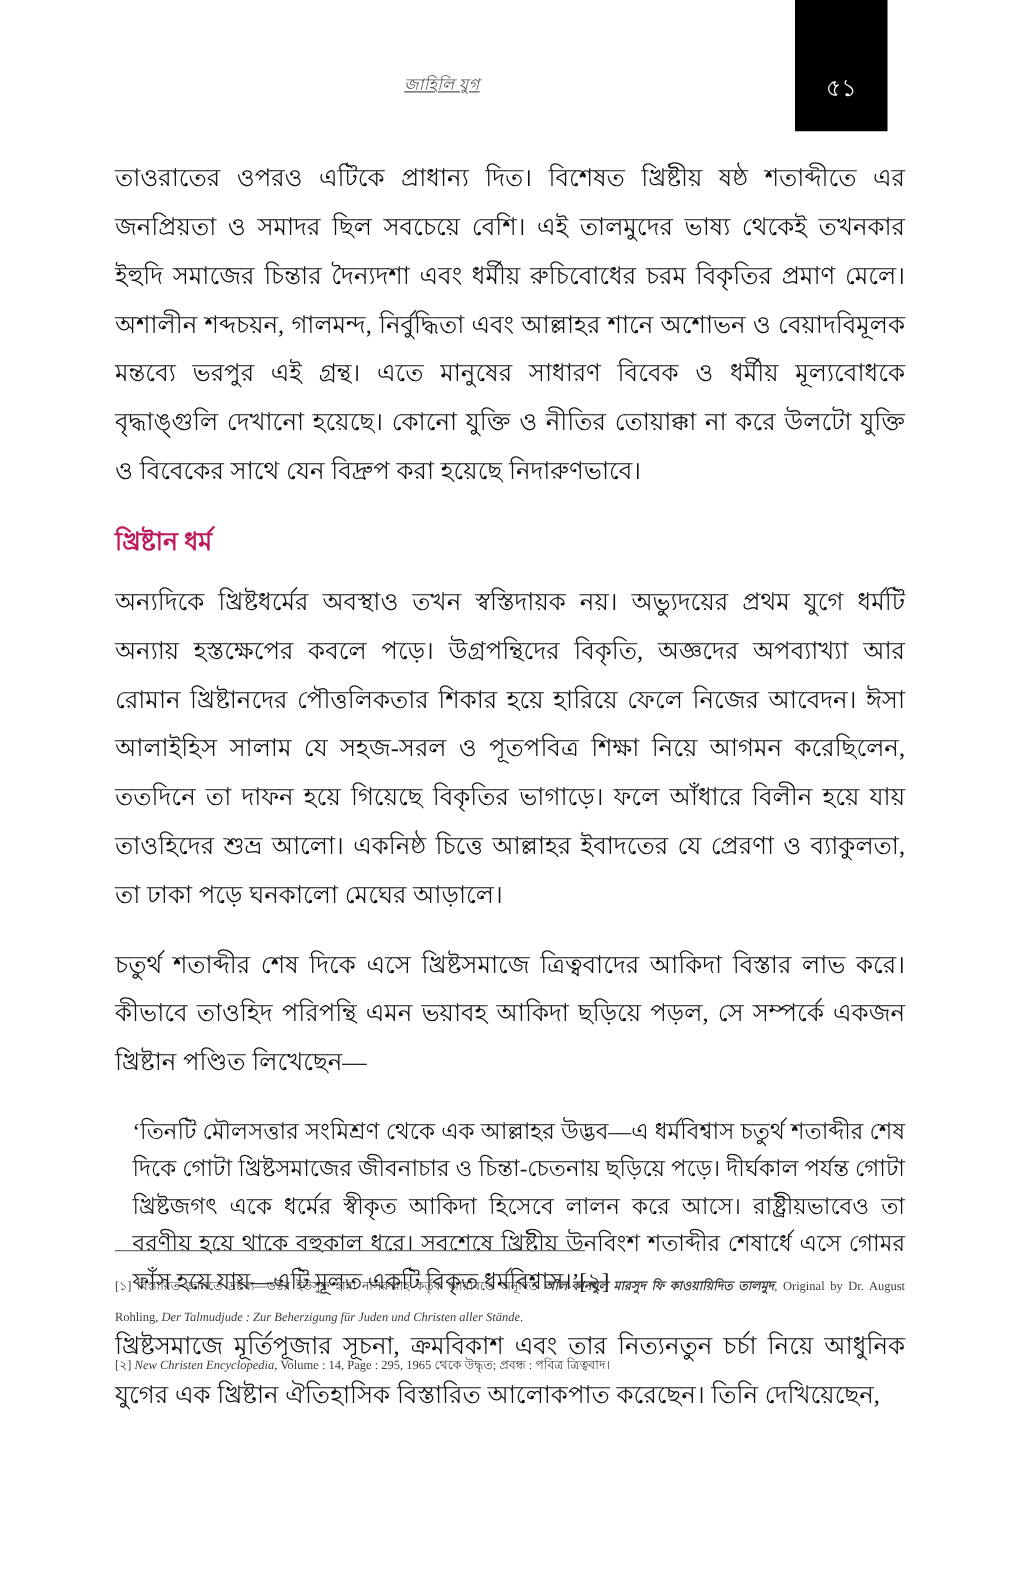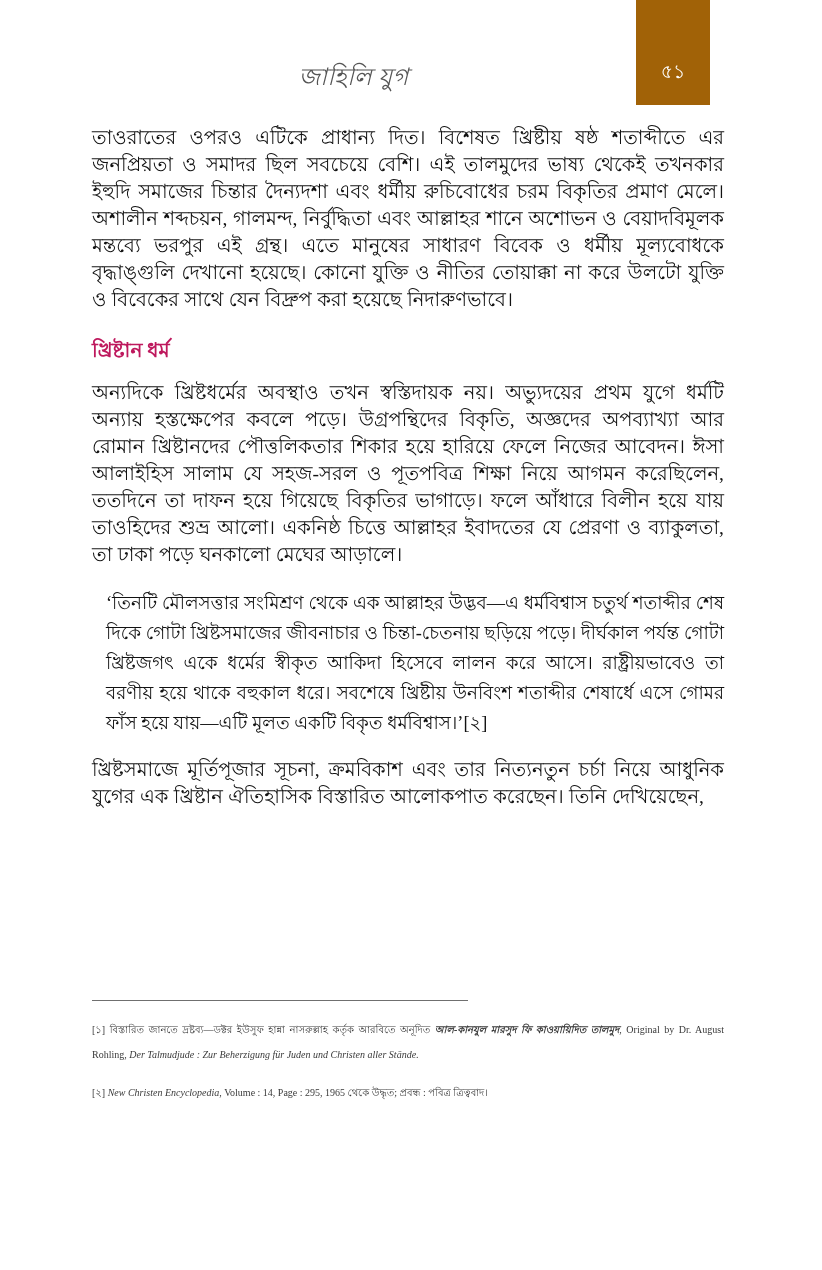--- a/index.html
+++ b/index.html
@@ -31,31 +31,32 @@
     width: 822px;
     height: 108px;
   }
   .header-title {
     position: absolute;
     left: 0;
     top: 58px;
     width: 707px;
     text-align: center;
     font-style: italic;
-    font-size: 24px;
+    font-size: 13px;
     color: #555555;
     letter-spacing: 0.3px;
+    text-decoration: underline;
   }
   .page-number-box {
     position: absolute;
     left: 636px;
     top: 0;
     width: 74px;
     height: 105px;
-    background: #a16207;
+    background: #000000;
   }
   .page-number {
     position: absolute;
     left: 0;
     right: 0;
     top: 62px;
     text-align: center;
     color: #ffffff;
     font-size: 19px;
     line-height: 1;
@@ -65,21 +66,21 @@
   .content {
     position: absolute;
     left: 92px;
     top: 124px;
     width: 632px;
   }
 
   p.body-par {
     margin: 0 0 17px 0;
     font-size: 19.5px;
-    line-height: 27px;
+    line-height: 39px;
     text-align: justify;
     text-justify: inter-word;
     color: #111111;
     word-spacing: 0.5px;
   }
 
   h2.section-heading {
     margin: 22px 0 14px 0;
     font-size: 20px;
     line-height: 30px;
@@ -149,20 +150,21 @@
 
   <div class="content">
 
     <p class="body-par">তাওরাতের ওপরও এটিকে প্রাধান্য দিত। বিশেষত খ্রিষ্টীয় ষষ্ঠ শতাব্দীতে এর জনপ্রিয়তা ও সমাদর ছিল সবচেয়ে বেশি। এই তালমুদের ভাষ্য থেকেই তখনকার ইহুদি সমাজের চিন্তার দৈন্যদশা এবং ধর্মীয় রুচিবোধের চরম বিকৃতির প্রমাণ মেলে। অশালীন শব্দচয়ন, গালমন্দ, নির্বুদ্ধিতা এবং আল্লাহর শানে অশোভন ও বেয়াদবিমূলক মন্তব্যে ভরপুর এই গ্রন্থ। এতে মানুষের সাধারণ বিবেক ও ধর্মীয় মূল্যবোধকে বৃদ্ধাঙ্গুলি দেখানো হয়েছে। কোনো যুক্তি ও নীতির তোয়াক্কা না করে উলটো যুক্তি ও বিবেকের সাথে যেন বিদ্রুপ করা হয়েছে নিদারুণভাবে।</p>
 
 
     <h2 class="section-heading">খ্রিষ্টান ধর্ম</h2>
 
     <p class="body-par">অন্যদিকে খ্রিষ্টধর্মের অবস্থাও তখন স্বস্তিদায়ক নয়। অভ্যুদয়ের প্রথম যুগে ধর্মটি অন্যায় হস্তক্ষেপের কবলে পড়ে। উগ্রপন্থিদের বিকৃতি, অজ্ঞদের অপব্যাখ্যা আর রোমান খ্রিষ্টানদের পৌত্তলিকতার শিকার হয়ে হারিয়ে ফেলে নিজের আবেদন। ঈসা আলাইহিস সালাম যে সহজ-সরল ও পূতপবিত্র শিক্ষা নিয়ে আগমন করেছিলেন, ততদিনে তা দাফন হয়ে গিয়েছে বিকৃতির ভাগাড়ে। ফলে আঁধারে বিলীন হয়ে যায় তাওহিদের শুভ্র আলো। একনিষ্ঠ চিত্তে আল্লাহর ইবাদতের যে প্রেরণা ও ব্যাকুলতা, তা ঢাকা পড়ে ঘনকালো মেঘের আড়ালে।</p>
 
+    <p class="body-par">চতুর্থ শতাব্দীর শেষ দিকে এসে খ্রিষ্টসমাজে ত্রিত্ববাদের আকিদা বিস্তার লাভ করে। কীভাবে তাওহিদ পরিপন্থি এমন ভয়াবহ আকিদা ছড়িয়ে পড়ল, সে সম্পর্কে একজন খ্রিষ্টান পণ্ডিত লিখেছেন—</p>
 
     <blockquote class="quote-block">‘তিনটি মৌলসত্তার সংমিশ্রণ থেকে এক আল্লাহর উদ্ভব—এ ধর্মবিশ্বাস চতুর্থ শতাব্দীর শেষ দিকে গোটা খ্রিষ্টসমাজের জীবনাচার ও চিন্তা-চেতনায় ছড়িয়ে পড়ে। দীর্ঘকাল পর্যন্ত গোটা খ্রিষ্টজগৎ একে ধর্মের স্বীকৃত আকিদা হিসেবে লালন করে আসে। রাষ্ট্রীয়ভাবেও তা বরণীয় হয়ে থাকে বহুকাল ধরে। সবশেষে খ্রিষ্টীয় উনবিংশ শতাব্দীর শেষার্ধে এসে গোমর ফাঁস হয়ে যায়—এটি মূলত একটি বিকৃত ধর্মবিশ্বাস।’[২]</blockquote>
 
     <p class="body-par">খ্রিষ্টসমাজে মূর্তিপূজার সূচনা, ক্রমবিকাশ এবং তার নিত্যনতুন চর্চা নিয়ে আধুনিক যুগের এক খ্রিষ্টান ঐতিহাসিক বিস্তারিত আলোকপাত করেছেন। তিনি দেখিয়েছেন,</p>
 
   </div>
 
   <div class="footnote-area">
     <div class="footnote-rule"></div>
 

